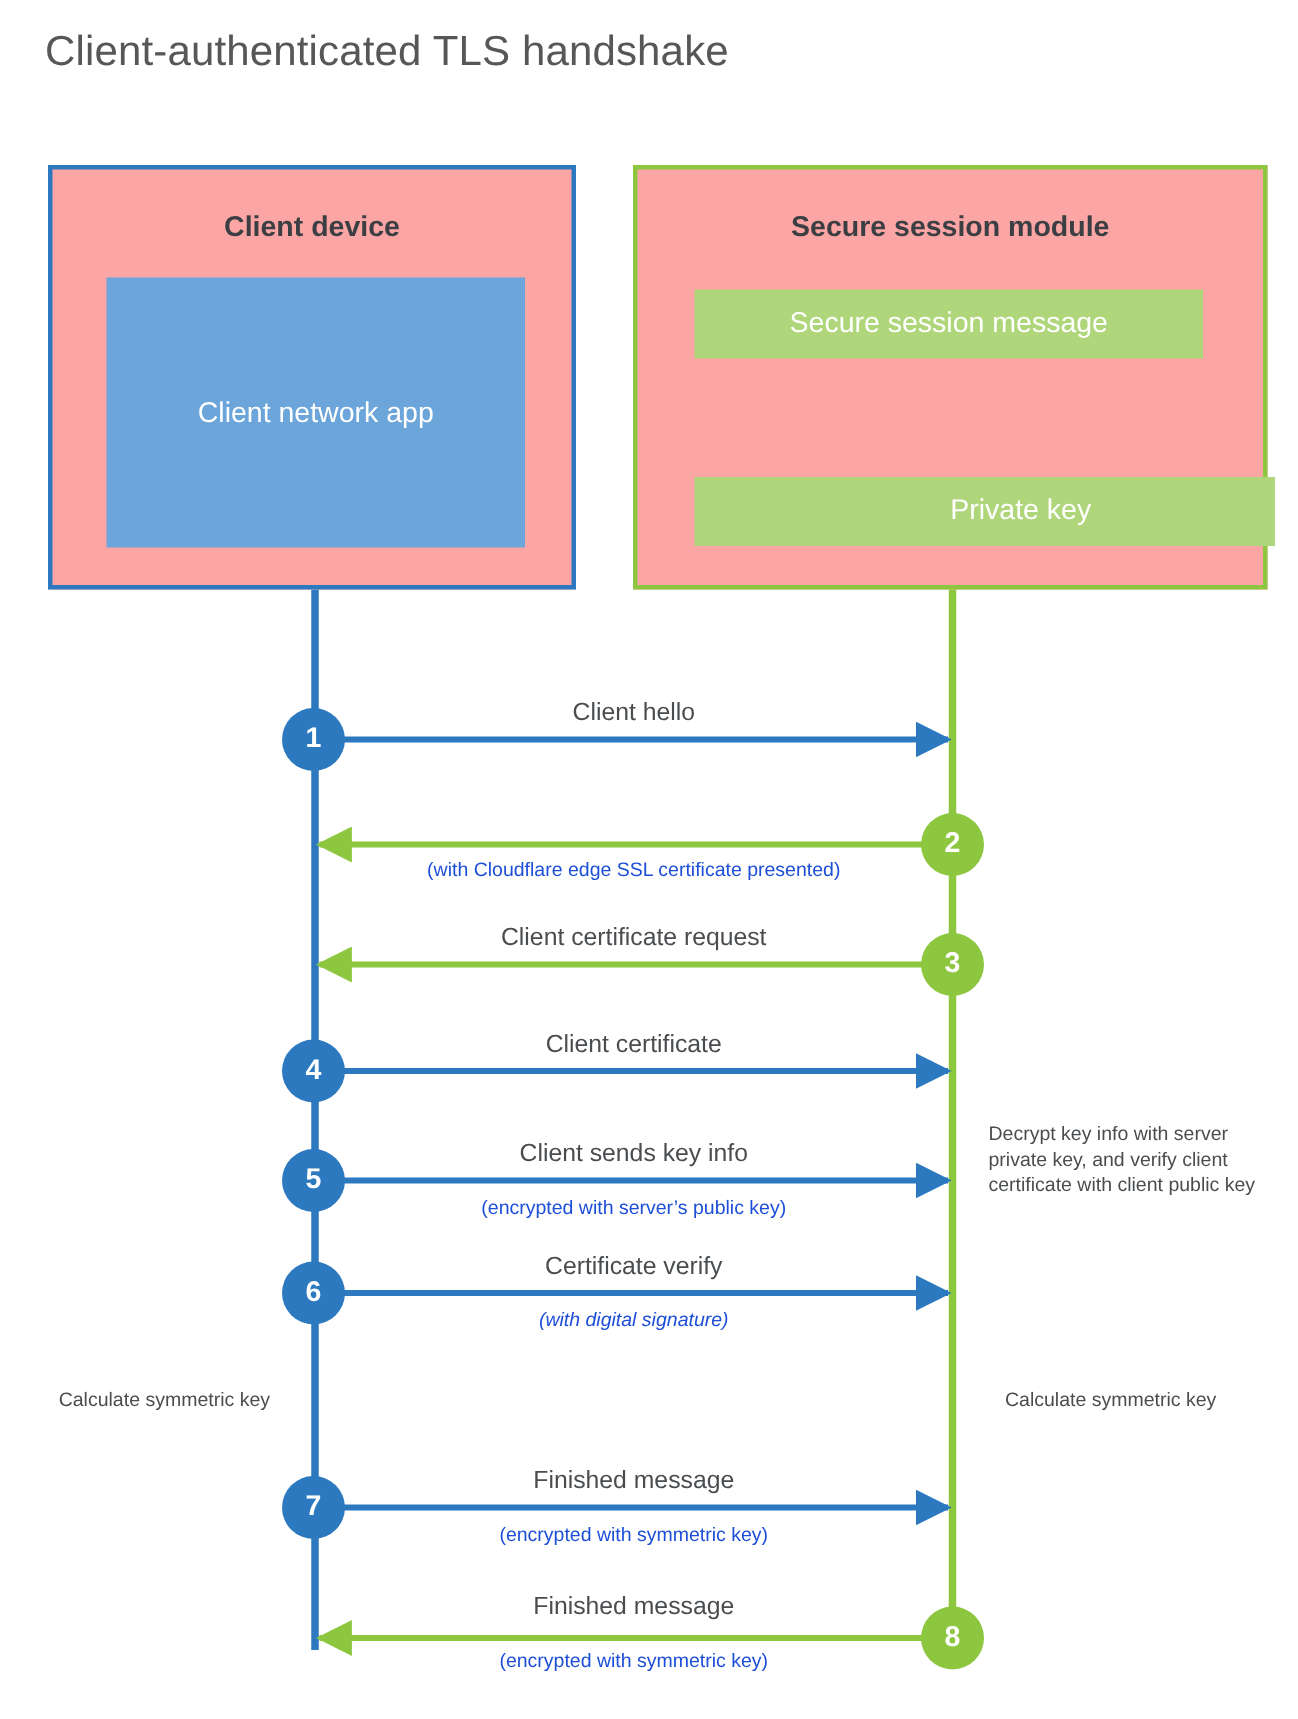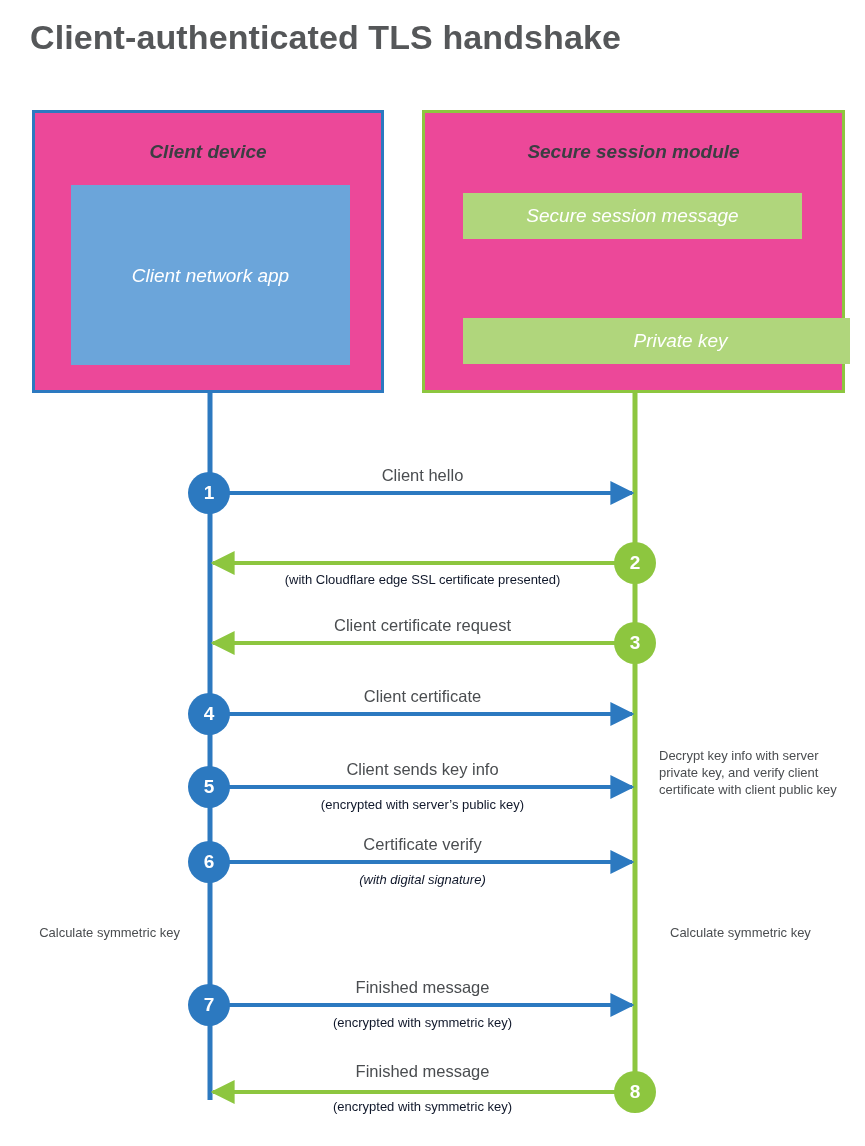--- a/index.html
+++ b/index.html
@@ -24,32 +24,31 @@
     top: 0;
     width: 865px;
     height: 1146px;
   }
   .abs { position: absolute; }
 
   
   #page-title {
     left: 30px;
     top: 18px;
-    font-size: 34px;
-    font-weight: 700;
+    font-size: 28px;
+    font-weight: 400;
     color: #555759;
     letter-spacing: 0.1px;
     white-space: nowrap;
   }
 
   
   .actor-box {
     box-sizing: border-box;
-    background: #ec4899;
-    font-style: italic;
+    background: #fca5a5;
   }
   #client-box {
     left: 32px; top: 110px;
     width: 352px; height: 283px;
     border: 3px solid #2C79C0;
   }
   #server-box {
     left: 422px; top: 110px;
     width: 423px; height: 283px;
     border: 3px solid #8DC63F;
@@ -111,21 +110,21 @@
   
   .msg-label {
     text-align: center;
     font-size: 16.5px;
     color: #4A4D50;
     white-space: nowrap;
   }
   .msg-sub {
     text-align: center;
     font-size: 13px;
-    color: #0f172a;
+    color: #1d4ed8;
     white-space: nowrap;
   }
 
   
   .side-note {
     font-size: 13px;
     line-height: 17px;
     color: #4A4D50;
   }
   #note-calc-client { left: 30px; top: 924px; width: 150px; text-align: right; }

